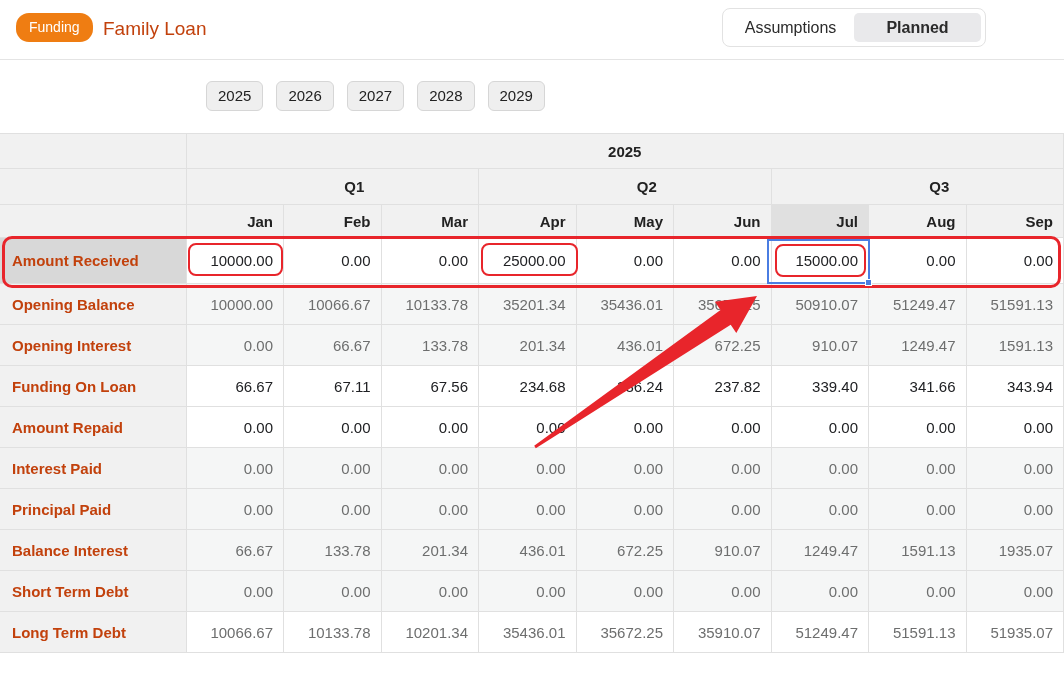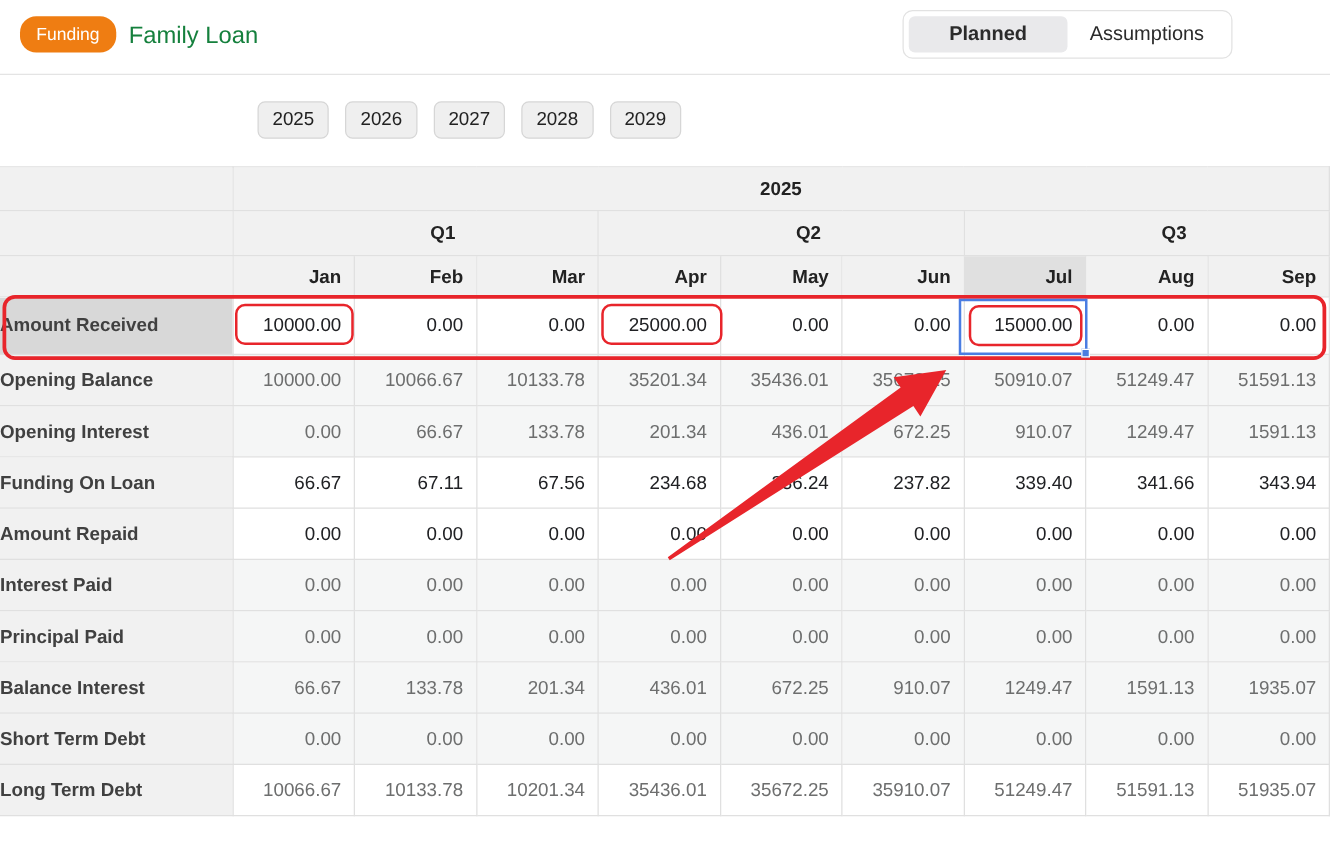--- a/index.html
+++ b/index.html
@@ -7,21 +7,21 @@
     font-family:"Liberation Sans", sans-serif; color:#202124; overflow:hidden; }
   .stage { position:relative; width:1064px; height:530px; }
 
   
   .topbar { position:absolute; top:0; left:0; width:1064px; height:60px;
     border-bottom:1px solid #e4e4e4; background:#fff; }
   .badge { position:absolute; left:16px; top:13px; height:29px; line-height:29px;
     padding:0 13px; background:var(--orange,#ef7d12); color:#fff; font-size:14px;
     border-radius:13px; }
   .title { position:absolute; left:103px; top:0; height:60px; line-height:58px;
-    font-size:19px; font-weight:500; color:#15803d; }
+    font-size:19px; font-weight:500; color:#c2410c; }
   .toggle { position:absolute; left:722px; top:8px; width:264px; height:39px;
     border:1px solid #e2e2e2; border-radius:8px; display:flex; align-items:stretch;
     padding:4px; background:#fff; }
   .toggle .opt { flex:1; display:flex; align-items:center; justify-content:center;
     font-size:16px; color:#2b2b2b; border-radius:5px; cursor:pointer; }
   .toggle .opt.active { background:#e9e9eb; font-weight:700; }
 
   
   .yearbar { position:absolute; left:206px; top:81px; display:flex; gap:13px; }
   .yearbtn { height:30px; line-height:28px; padding:0 11px; font-size:15px;
@@ -35,22 +35,22 @@
   th, td { border:1px solid #e0e0e0; border-left:none; overflow:hidden;
     white-space:nowrap; }
   th:first-child, td:first-child { border-left:none; }
   thead th { background:#f1f1f1; font-weight:700; color:#222; }
   tr.yr th { height:35px; }
   tr.yr th.yspan { text-align:center; }
   tr.qr th { height:36px; text-align:center;padding-left:44px; }
   tr.mr th { height:33px; text-align:right; padding-right:10px; }
   tr.mr th.sel { background:#e0e0e0; }
   th.lblcol { width:186px; }
-  tbody th.lbl { background:#f1f1f1; text-align:left; padding-left:0;
-    font-weight:700; color:#404040; }
+  tbody th.lbl { background:#f1f1f1; text-align:left; padding-left:12px;
+    font-weight:700; color:#c2410c; }
   tbody th.lbl.sel-label { background:#d8d8d8; }
   tbody tr { height:41px; }
   tbody tr.first { height:46px; }
   tbody td { text-align:right; padding-right:10px; }
   tr.row-input td { background:#fff; color:#202124; }
   tr.row-computed td { background:#f5f6f6; color:#6d6e6e; }
   tr.row-total td { background:#fff; color:#333; font-weight:700; }
   tr.row-computed-white td { background:#fff; color:#6d6e6e; }
 
   
@@ -69,22 +69,22 @@
 </style>
 </head>
 <body>
 
 <div class="stage">
 
   <div class="topbar">
     <span class="badge">Funding</span>
     <span class="title">Family Loan</span>
     <div class="toggle">
+      <span class="opt">Assumptions</span>
       <span class="opt active">Planned</span>
-      <span class="opt">Assumptions</span>
     </div>
   </div>
 
   <div class="yearbar" id="year-tabs">
       <button class="yearbtn">2025</button>
       <button class="yearbtn">2026</button>
       <button class="yearbtn">2027</button>
       <button class="yearbtn">2028</button>
       <button class="yearbtn">2029</button>
     </div>

